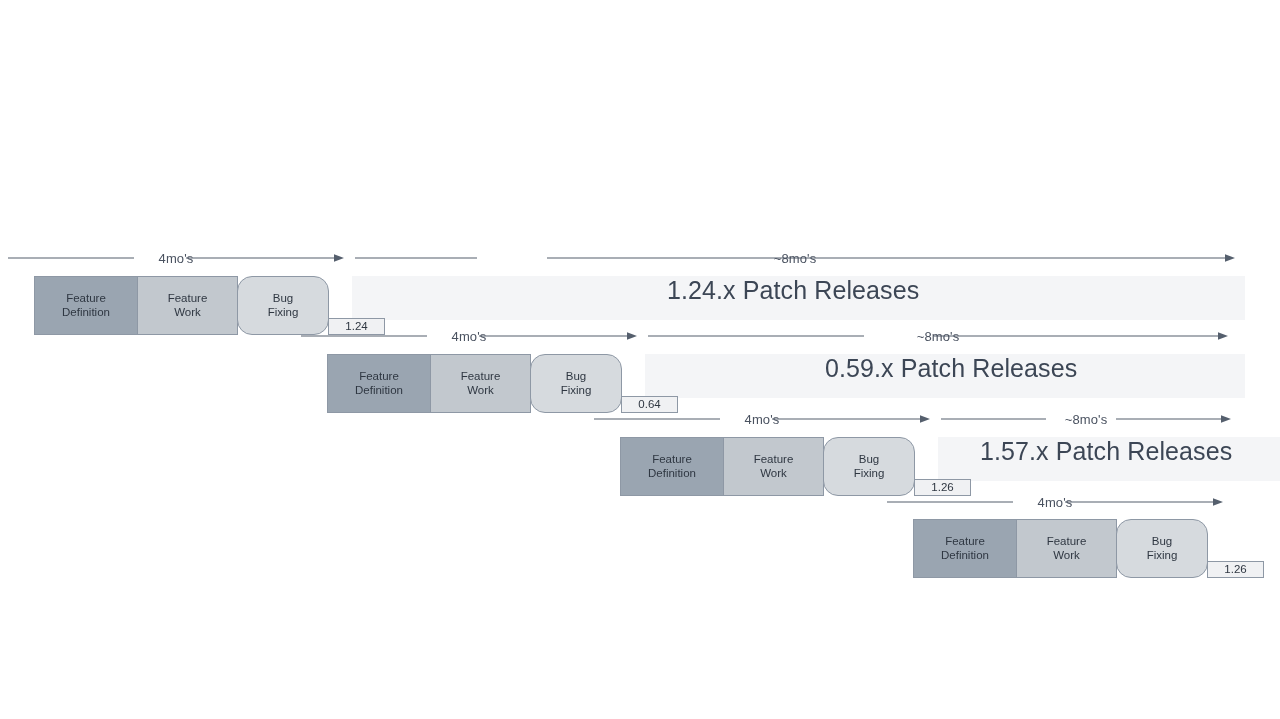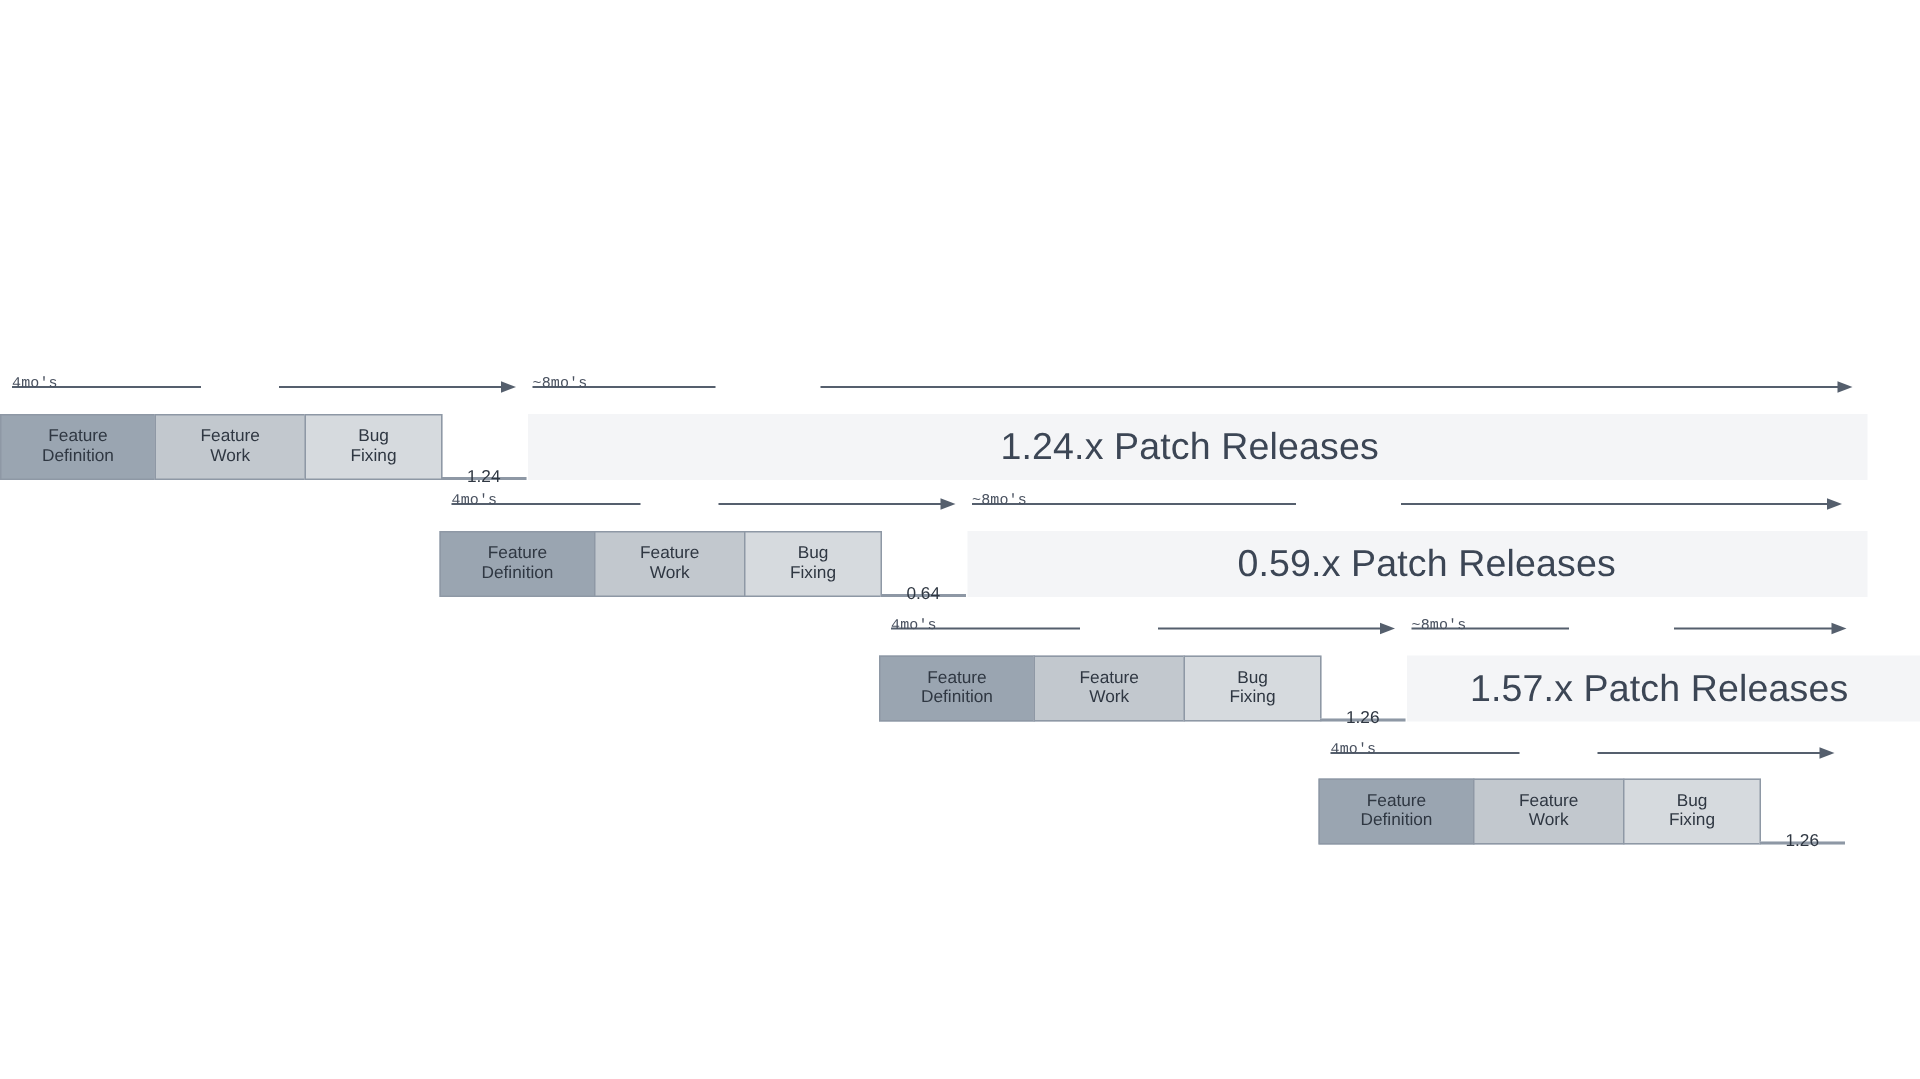--- a/index.html
+++ b/index.html
@@ -28,75 +28,76 @@
   .row {
     position: absolute;
     left: 0; top: 0;
   }
 
   
   .patch-band {
     position: absolute;
     background: #f4f5f7;
     display: flex;
-    align-items: center;
+    align-items: flex-start;
   }
   .patch-band-label {
     font-size: 25px;
     font-weight: 400;
     color: #3c4655;
     white-space: nowrap;
     letter-spacing: 0.1px;
   }
 
   
   .phase-bar {
     position: absolute;
     display: flex;
-    height: 44px;
+    height: 59px;
     box-sizing: border-box;
+    padding-left: 34px;
   }
   .phase-box {
     box-sizing: border-box;
     border: 1px solid #8e98a5;
     display: flex;
     flex-direction: column;
     align-items: center;
     justify-content: center;
     font-size: 11.5px;
     line-height: 13.5px;
     color: #2f3742;
     text-align: center;
     white-space: nowrap;
     margin-left: -1px;
   }
   .phase-box:first-child { margin-left: 0; }
 
   .pb-def   { background: #9aa5b1; }
   .pb-work  { background: #c2c8ce; }
-  .pb-bug   { background: #d6dade; }
+  .pb-bug   { background: #d6dade; border-radius: 15px; }
   .pb-ver   { background: #f0f1f3; font-size: 11.5px; margin-top: 42px; }
 
   
   .measure {
     position: absolute;
     height: 22px;
   }
   .measure svg {
     display: block;
     overflow: visible;
   }
   .measure-label {
     position: absolute;
     top: 3px;
-    font-size: 10px;
+    font-size: 13px;
     color: #4a5260;
     white-space: nowrap;
+    text-align: center;
     letter-spacing: 0.1px;
-    font-family: Liberation Mono, monospace;
   }
 </style>
 </head>
 <body>
 
 <div id="canvas">
 
   <div class="row">
 
     <div class="patch-band" style="left:352px; top:276px; width:893px; height:44px; padding-left:0;">

